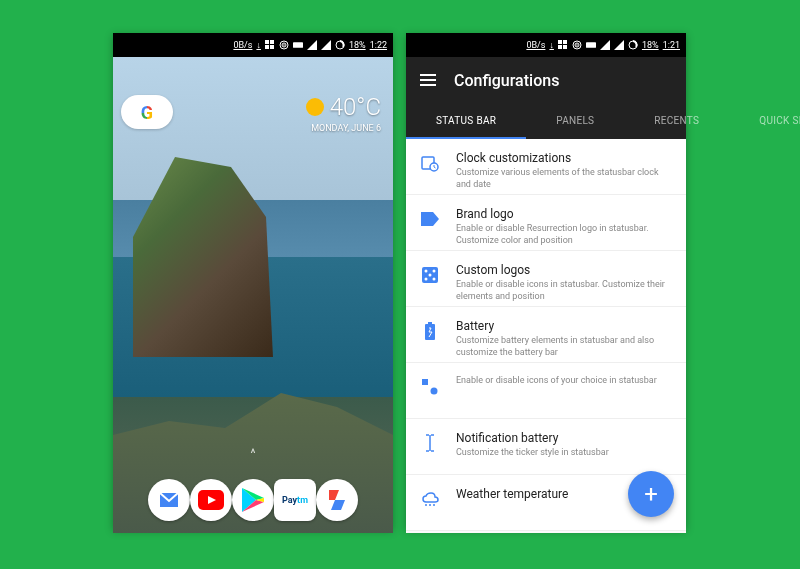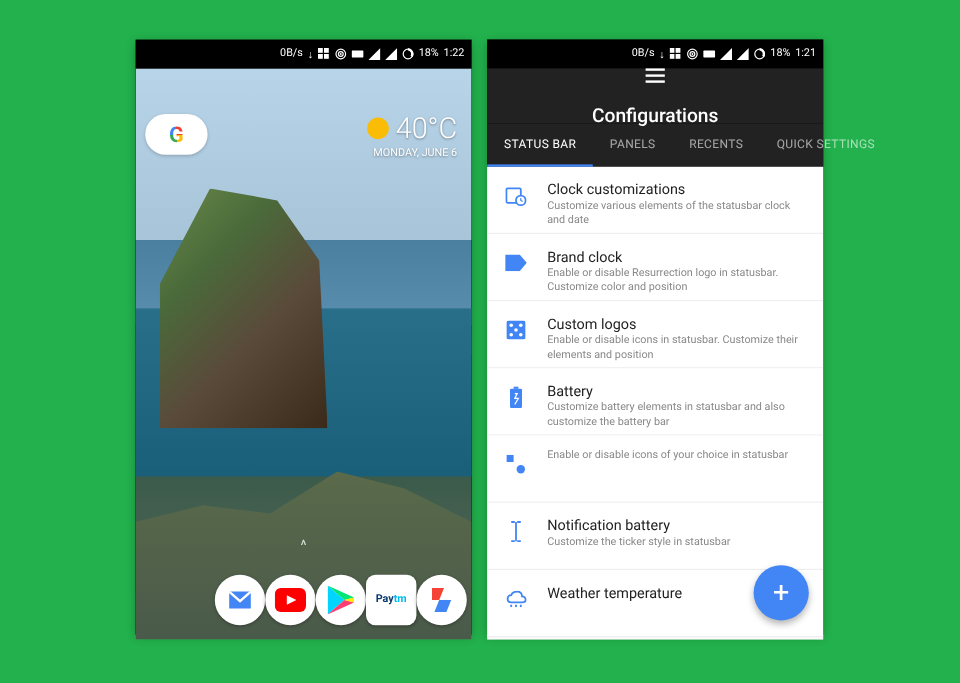--- a/index.html
+++ b/index.html
@@ -2,21 +2,21 @@
 <html><head>
 <meta charset="utf-8">
 <style>
 * { margin: 0; padding: 0; box-sizing: border-box; }
 body { background: #22b14c; font-family: Roboto, Arial, sans-serif; width: 800px; height: 569px; position: relative; overflow: hidden; }
 .phone { position: absolute; width: 280px; height: 496px; background: #000; box-shadow: 0 2px 8px rgba(0,0,0,0.3); }
 .phone-left { left: 113px; top: 33px; }
 .phone-right { left: 406px; top: 33px; }
 
 
-.statusbar { height: 20px; background: rgba(0,0,0,0.25); display: flex; align-items: center; justify-content: flex-end; padding: 12px 6px; gap: 4px; font-size: 9px; color: #fff; }
+.statusbar { height: 20px; background: rgba(0,0,0,0.25); display: flex; align-items: center; justify-content: flex-end; padding: 12px 6px; gap: 4px; font-size: 9px; color: #fff; text-decoration: underline; }
 .phone-right .statusbar { background: #000; }
 .sb-text { font-size: 9px; }
 .sb-icon { width: 10px; height: 10px; display: inline-block; }
 
 
 .home { position: relative; width: 100%; height: calc(100% - 20px); overflow: hidden; }
 .wallpaper { position: absolute; inset: 0; background: linear-gradient(to bottom, #b8d4e8 0%, #a8c4d8 30%, #4a7fa0 30%, #5a8fb0 45%, #3d5f3d 45%, #5d7f3d 50%, #2a5f7a 50%, #1a4f6a 70%, #3a5a4a 70%, #5a6a5a 100%); }
 .cliff { position: absolute; left: 20px; top: 100px; width: 140px; height: 200px; background: linear-gradient(135deg, #6a8a4a 0%, #4a6a3a 30%, #5a4a3a 60%, #3a2a1a 100%); clip-path: polygon(0 40%, 30% 0, 70% 5%, 95% 30%, 100% 100%, 0 100%); }
 .rock-fg { position: absolute; bottom: 0; left: 0; right: 0; height: 140px; background: linear-gradient(to top, #4a5a4a, #5a6a4a); clip-path: polygon(0 30%, 20% 20%, 40% 25%, 60% 0%, 80% 10%, 100% 30%, 100% 100%, 0 100%); }
 .sea { position: absolute; top: 200px; left: 0; right: 0; height: 140px; background: linear-gradient(to bottom, #2a6f8a, #1a5f7a); }
@@ -25,36 +25,36 @@
 .google-g { font-size: 18px; font-weight: bold; background: conic-gradient(#ea4335 0 25%, #fbbc05 25% 50%, #34a853 50% 75%, #4285f4 75% 100%); -webkit-background-clip: text; background-clip: text; color: transparent; }
 
 .weather { position: absolute; right: 12px; top: 36px; text-align: right; color: #fff; text-shadow: 0 1px 2px rgba(0,0,0,0.4); }
 .weather-row { display: flex; align-items: center; justify-content: flex-end; gap: 6px; }
 .weather-sun { width: 18px; height: 18px; background: #fbbc05; border-radius: 50%; }
 .weather-temp { font-size: 24px; font-weight: 300; }
 .weather-date { font-size: 9px; margin-top: 2px; }
 
 .home-indicator { position: absolute; bottom: 72px; left: 50%; transform: translateX(-50%); color: rgba(255,255,255,0.8); font-size: 12px; }
 
-.dock { position: absolute; bottom: 6px; left: 0; right: 0; display: flex; justify-content: flex-end; align-items: center; padding: 6px 4px; }
+.dock { position: absolute; bottom: 6px; left: 0; right: 0; display: flex; justify-content: center; align-items: center; padding: 6px 4px; }
 .dock-icon { width: 42px; height: 42px; border-radius: 50%; display: flex; align-items: center; justify-content: center; box-shadow: 0 1px 3px rgba(0,0,0,0.3); }
 .icon-inbox { background: #fff; }
 .icon-youtube { background: #fff; }
 .icon-play { background: #fff; }
 .icon-paytm { background: #fff; border-radius: 8px; font-size: 10px; font-weight: bold; }
 .icon-tez { background: #fff; }
 
 
-.appbar { background: #222; color: #fff; height: 46px; display: flex; align-items: center; padding: 0 14px; gap: 18px; flex-direction: column; }
+.appbar { background: #222; color: #fff; height: 46px; display: flex; align-items: center; padding: 0 14px; gap: 18px; }
 .hamburger { display: flex; flex-direction: column; gap: 3px; }
 .hamburger span { width: 16px; height: 2px; background: #fff; }
 .appbar-title { font-size: 16px; font-weight: 500; }
 
 .tabs { background: #222; display: flex; height: 36px; }
-.tab { flex-shrink: 0; padding: 0 14px; font-size: 10px; color: rgba(255,255,255,0.6); display: flex; align-items: center; border-bottom: 2px solid transparent; letter-spacing: 0.3px; }
+.tab { flex-shrink: 0; padding: 0 30px; font-size: 10px; color: rgba(255,255,255,0.6); display: flex; align-items: center; border-bottom: 2px solid transparent; letter-spacing: 0.3px; }
 .tab.active { color: #fff; border-bottom-color: #4285f4; }
 
 .settings-list { background: #fafafa; height: calc(100% - 20px - 46px - 36px); overflow: hidden; }
 .setting-item { background: #fff; padding: 12px 12px 0 50px; position: relative; border-bottom: 1px solid #eee; min-height: 56px; }
 .setting-icon { position: absolute; left: 14px; top: 14px; width: 20px; height: 20px; display: flex; align-items: center; justify-content: center; color: #4285f4; }
 .setting-title { font-size: 12px; color: #222; margin-bottom: 2px; }
 .setting-desc { font-size: 9px; color: #888; line-height: 1.3; }
 
 .fab { position: absolute; right: 12px; bottom: 12px; width: 46px; height: 46px; background: #4285f4; border-radius: 50%; display: flex; align-items: center; justify-content: center; color: #fff; font-size: 24px; box-shadow: 0 3px 6px rgba(0,0,0,0.3); }
 
@@ -209,21 +209,21 @@
         </div>
       <div class="setting-title">Clock customizations</div>
       <div class="setting-desc">Customize various elements of the statusbar clock and date</div>
     </div>
     <div class="setting-item">
       <div class="setting-icon">
           <svg width="18" height="14" viewBox="0 0 18 14">
             <path d="M0 0 L12 0 L18 7 L12 14 L0 14 Z" fill="#4285f4"></path>
           </svg>
         </div>
-      <div class="setting-title">Brand clock</div>
+      <div class="setting-title">Brand logo</div>
       <div class="setting-desc">Enable or disable Resurrection logo in statusbar. Customize color and position</div>
     </div>
     <div class="setting-item">
       <div class="setting-icon">
           <svg width="16" height="16" viewBox="0 0 16 16">
             <rect x="0" y="0" width="16" height="16" rx="2" fill="#4285f4"></rect>
             <circle cx="4" cy="4" r="1.5" fill="#fff"></circle>
             <circle cx="12" cy="4" r="1.5" fill="#fff"></circle>
             <circle cx="8" cy="8" r="1.5" fill="#fff"></circle>
             <circle cx="4" cy="12" r="1.5" fill="#fff"></circle>

